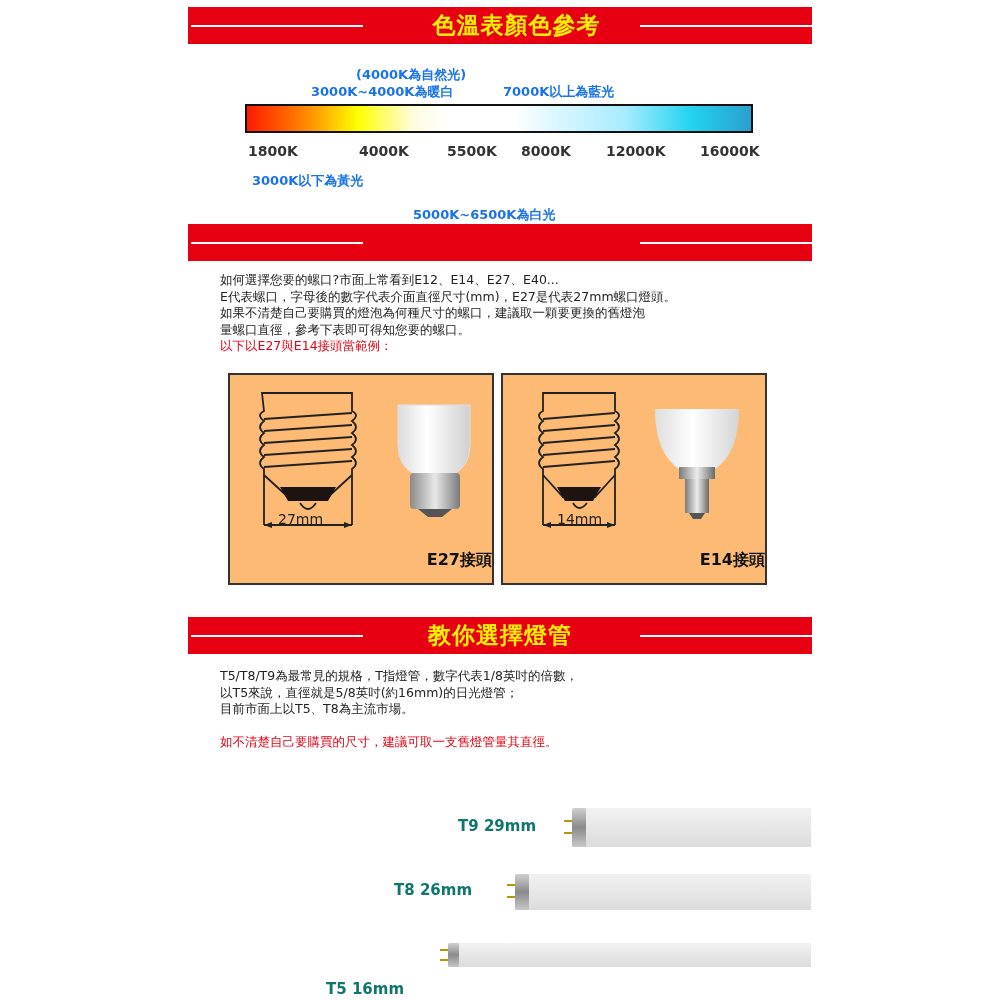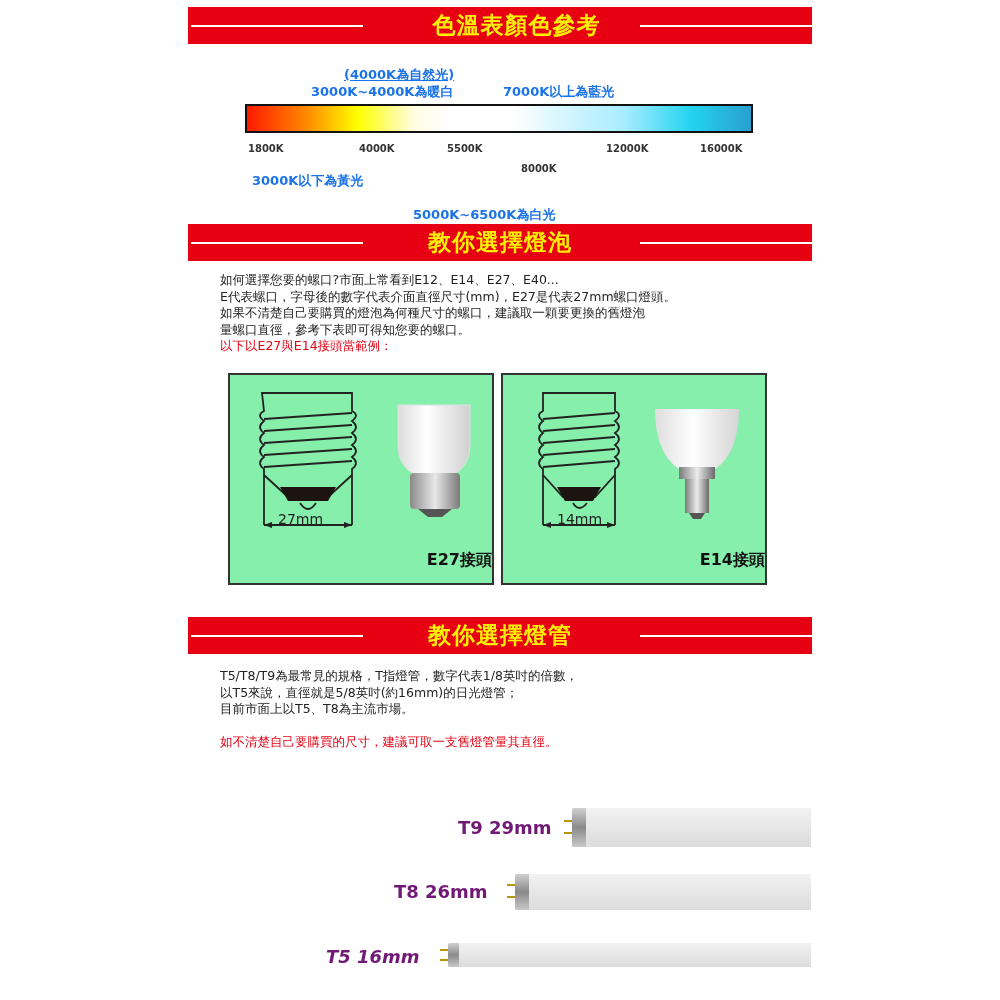--- a/index.html
+++ b/index.html
@@ -3,61 +3,60 @@
 <meta charset="utf-8">
 <style>
   * { box-sizing: border-box; margin: 0; padding: 0; }
   body { width: 1000px; height: 1000px; background: #ffffff; position: relative; overflow: hidden; font-family: "DejaVu Sans", sans-serif; }
   .banner { position: absolute; left: 188px; width: 624px; height: 37px; background: #e60012; display: flex; align-items: center; justify-content: center; }
   .banner .line { position: absolute; top: 50%; height: 2px; background: #ffffff; margin-top: -1px; }
   .banner .line.l { left: 3px; width: 172px; }
   .banner .line.r { right: 0; width: 172px; }
   .banner .title { color: #ffef00; font-weight: bold; font-size: 23px; letter-spacing: 1px; font-family: "DejaVu Sans", sans-serif; }
   .blue { color: #1a73e8; font-weight: bold; font-size: 13px; position: absolute; white-space: nowrap; }
-  .tick { position: absolute; top: 143px; font-size: 10px; font-weight: bold; color: #333; font-family: "DejaVu Sans", sans-serif; }
+  .tick { position: absolute; top: 143px; font-size: 14px; font-weight: bold; color: #333; font-family: "DejaVu Sans", sans-serif; }
   .gradient-bar { position: absolute; left: 245px; top: 104px; width: 508px; height: 29px; border: 2px solid #111;
     background: linear-gradient(to right, #ff1a00 0%, #ff8c00 12%, #ffff00 22%, #fffce0 33%, #ffffff 40%, #ffffff 53%, #d8f6ff 62%, #a8ecff 75%, #22d4f0 88%, #2a9fd0 100%); }
   .para { position: absolute; left: 220px; font-size: 12.5px; line-height: 16.5px; color: #222; font-family: "DejaVu Sans", sans-serif; }
   .para .red { color: #e60012; }
-  .box { position: absolute; top: 373px; width: 266px; height: 212px; border: 2px solid #333; background: #86efac; }
+  .box { position: absolute; top: 373px; width: 266px; height: 212px; border: 2px solid #333; background: #fdba74; }
   .box .label { position: absolute; bottom: 12px; left: 0; right: 0; text-align: right; font-weight: bold; font-size: 16px; color: #111; }
   .box .mm { position: absolute; font-size: 14px; color: #222; }
-  .tube-label { position: absolute; font-weight: bold; font-size: 18px; color: #701a75; white-space: nowrap; }
+  .tube-label { position: absolute; font-weight: bold; font-size: 15px; color: #0f766e; white-space: nowrap; }
   .tube { position: absolute; background: linear-gradient(to bottom, #f2f2f2 0%, #e9e9e9 40%, #dcdcdc 100%); }
   .cap { position: absolute; left: 0; top: 0; bottom: 0; width: 14px; background: linear-gradient(to bottom, #d0d0d0, #8a8a8a 50%, #c8c8c8); border-radius: 2px 0 0 2px; }
   .pin { position: absolute; left: -8px; width: 8px; height: 2px; background: #b8960a; }
 </style>
 </head>
 <body>
 
 <div class="banner" style="top:7px;padding-left:33px;">
   <div class="line l"></div>
   <span class="title">色溫表顏色參考</span>
   <div class="line r"></div>
 </div>
 
-<span class="blue" style="left:344px; top:66px;text-decoration:underline;">(4000K為自然光)</span>
+<span class="blue" style="left:356px; top:66px;">(4000K為自然光)</span>
 <span class="blue" style="left:311px; top:83px;">3000K~4000K為暖白</span>
 <span class="blue" style="left:503px; top:83px;">7000K以上為藍光</span>
 
 <div class="gradient-bar"></div>
 
 <span class="tick" style="left:248px;">1800K</span>
 <span class="tick" style="left:359px;">4000K</span>
 <span class="tick" style="left:447px;">5500K</span>
-<span class="tick" style="left:521px;margin-top:20px;">8000K</span>
+<span class="tick" style="left:521px;">8000K</span>
 <span class="tick" style="left:606px;">12000K</span>
 <span class="tick" style="left:700px;">16000K</span>
 
 <span class="blue" style="left:252px; top:172px;">3000K以下為黃光</span>
 <span class="blue" style="left:413px; top:164px;margin-top:42px;">5000K~6500K為白光</span>
 
 <div class="banner" style="top:224px;">
   <div class="line l"></div>
-  <span class="title">教你選擇燈泡</span>
   <div class="line r"></div>
 </div>
 
 <div class="para" style="top:272px;">
   <div>如何選擇您要的螺口?市面上常看到E12、E14、E27、E40...</div>
   <div>E代表螺口，字母後的數字代表介面直徑尺寸(mm)，E27是代表27mm螺口燈頭。</div>
   <div>如果不清楚自己要購買的燈泡為何種尺寸的螺口，建議取一顆要更換的舊燈泡</div>
   <div>量螺口直徑，參考下表即可得知您要的螺口。</div>
   <div class="red">以下以E27與E14接頭當範例：</div>
 </div>
@@ -148,18 +147,18 @@
   <div class="pin" style="top:24px;"></div>
 </div>
 
 <span class="tube-label" style="left:394px; top:881px;">T8  26mm</span>
 <div class="tube" style="left:515px; top:874px; width:296px; height:36px;">
   <div class="cap"></div>
   <div class="pin" style="top:10px;"></div>
   <div class="pin" style="top:22px;"></div>
 </div>
 
-<span class="tube-label" style="left:326px; top:946px;font-style:italic;">T5  16mm</span>
+<span class="tube-label" style="left:326px; top:980px;">T5  16mm</span>
 <div class="tube" style="left:448px; top:943px; width:363px; height:24px;">
   <div class="cap" style="width:11px;"></div>
   <div class="pin" style="top:6px;"></div>
   <div class="pin" style="top:16px;"></div>
 </div>
 
 </body></html>

